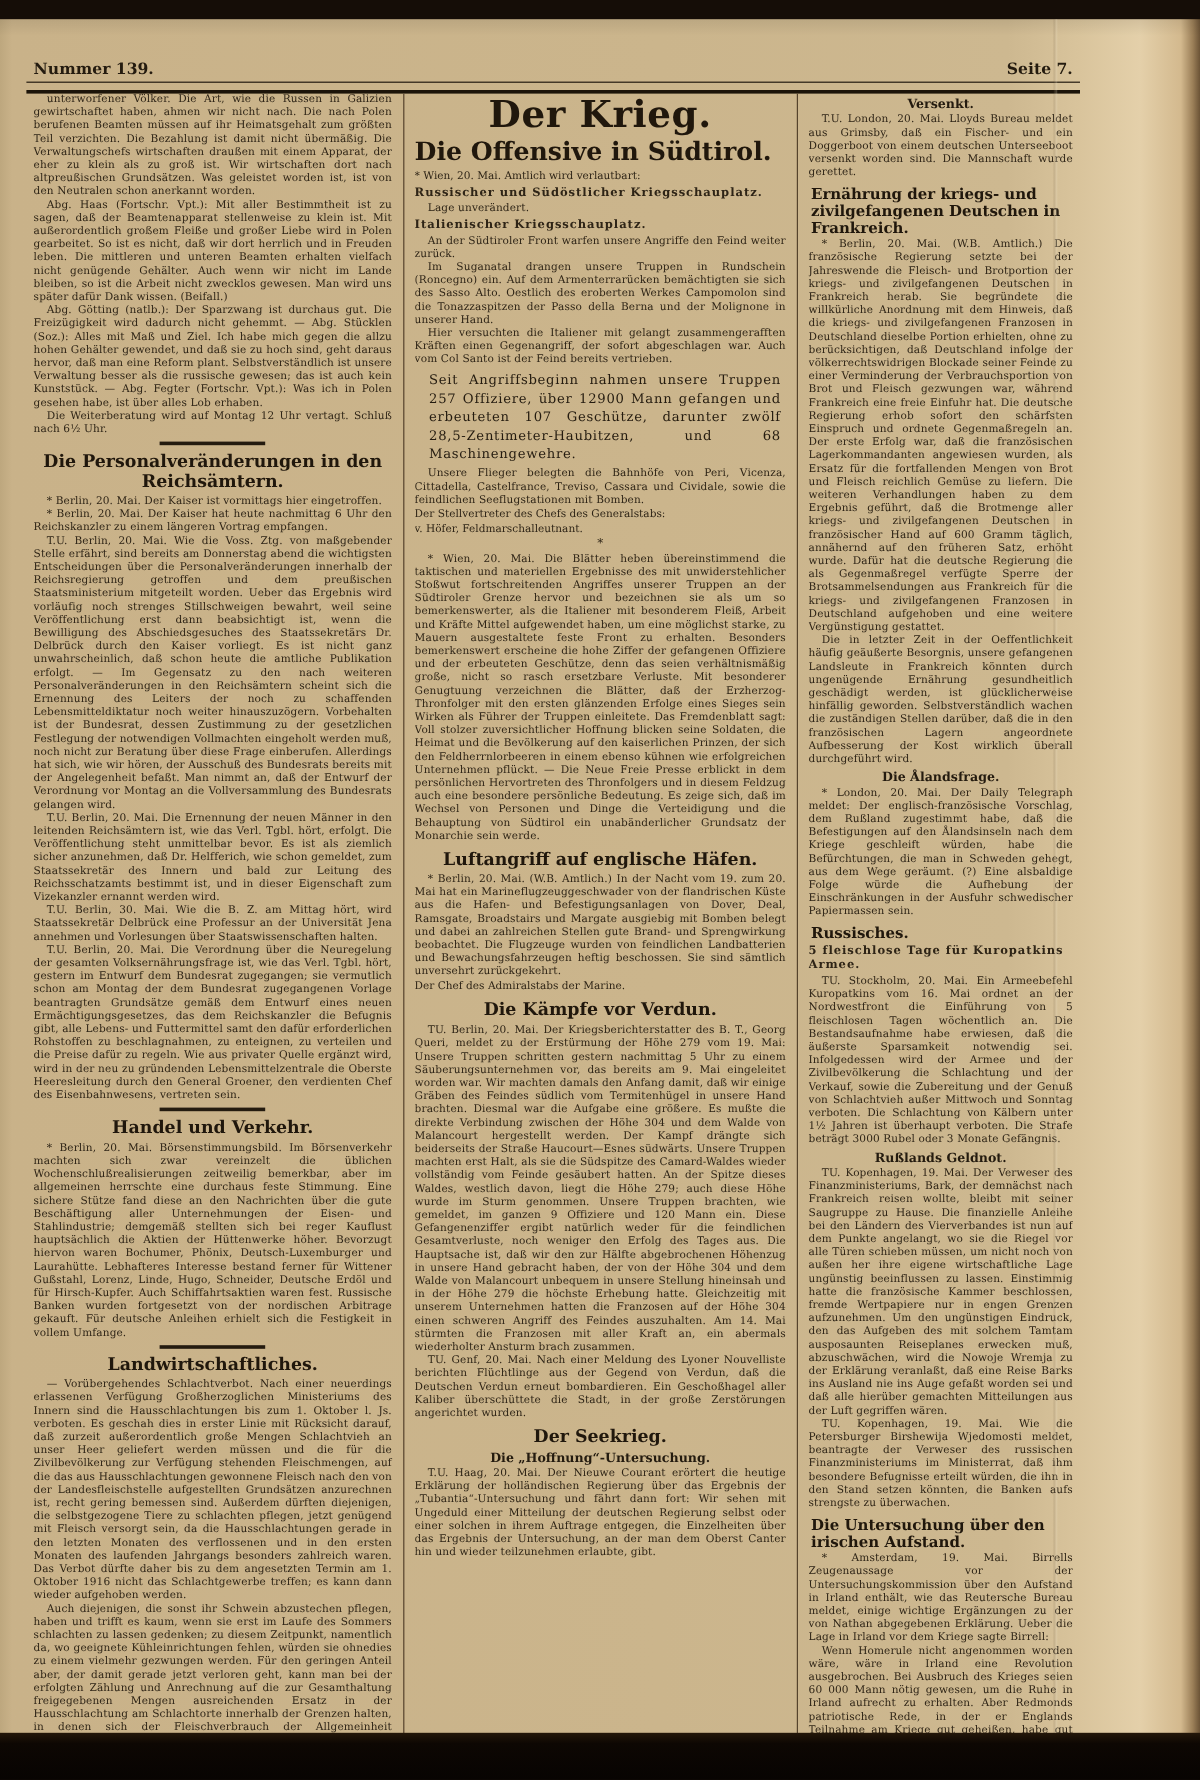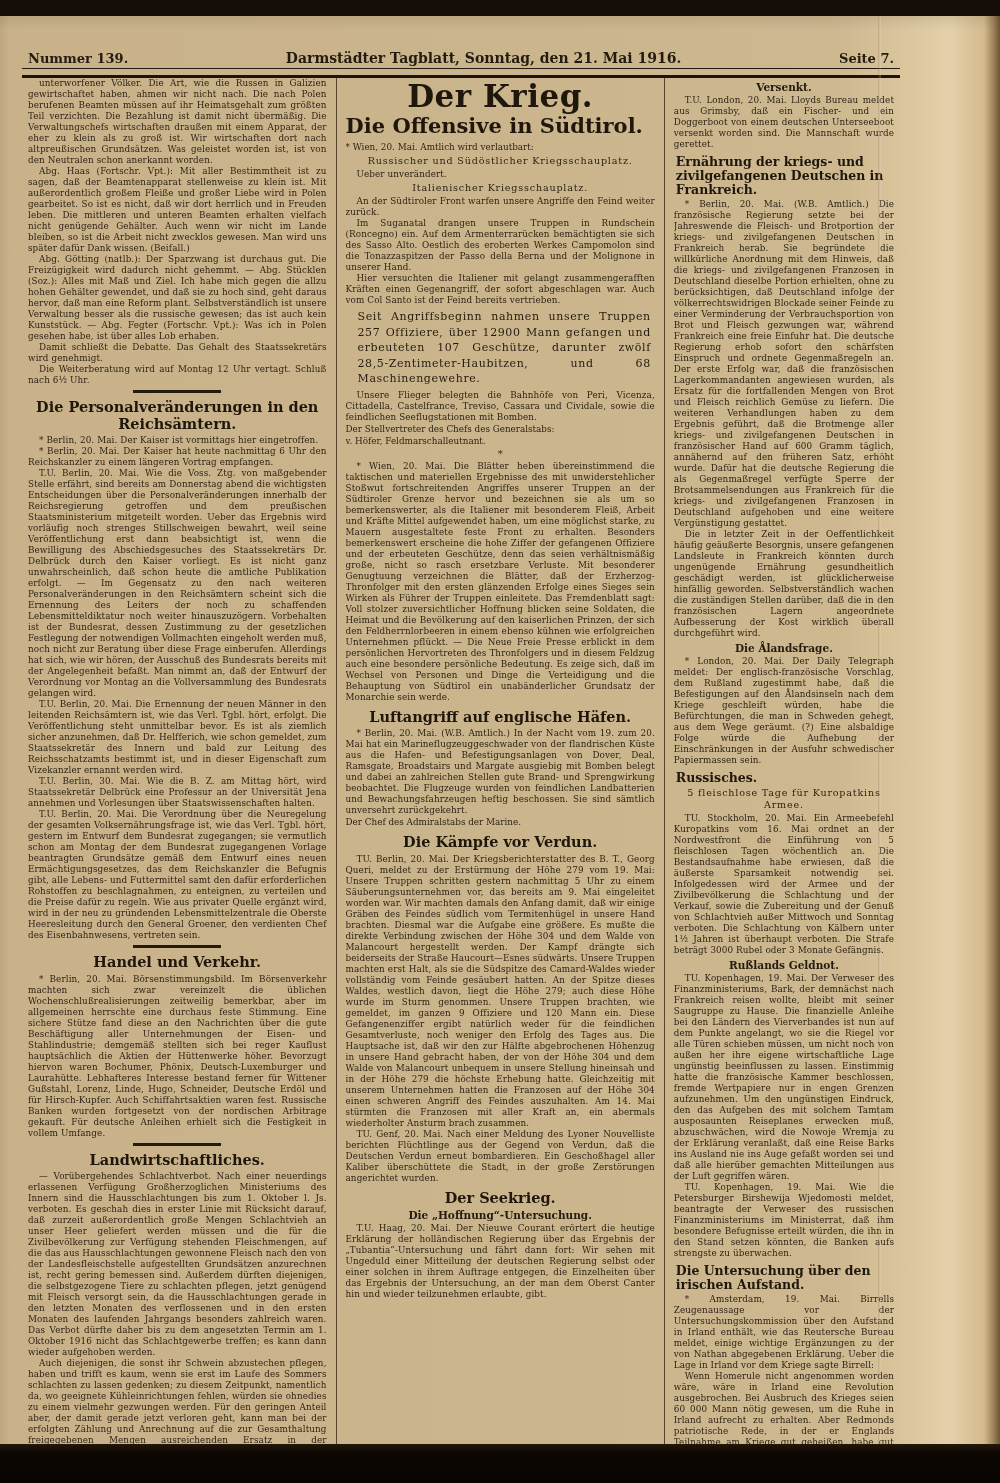--- a/index.html
+++ b/index.html
@@ -66,46 +66,44 @@
   }
   .b-heading-sm{
     margin:5px 2px 2px 2px;font-size:12.5px;line-height:14px;font-weight:bold;
     text-align:left;color:#20170c;
   }
   .b-subheading{
     margin:3px 0 2px 0;font-size:10.5px;line-height:12px;font-weight:bold;
     text-align:center;color:#241b0f;
   }
   .b-boldline{
-    margin:2px 0;font-size:9.6px;line-height:12px;font-weight:normal;
-    text-align:center;letter-spacing:.8px;
+    margin:2px 0;font-size:9.6px;line-height:12px;font-weight:bold;
+    text-align:left;letter-spacing:.8px;
   }
   .b-rule{margin:4px auto 4px auto;width:88px;height:3px;background:#241b0f;}
   .bottomband{
     position:absolute;left:0;right:0;top:1444px;height:39px;
     background:linear-gradient(180deg,#241709 0,#0d0703 9px,#070402 100%);
   }
 </style>
 </head>
 <body>
 
 <div class="paper">
   <div class="masthead">
     <span>Nummer 139.</span>
-    <span class="mid">Darmstädter Tagblatt, Sonntag, den 21. Mai 1916.</span>
     <span>Seite 7.</span>
   </div>
   <div class="mastrule"></div>
 
   <div class="cols">
     <div class="col col-left" id="col-left">
         <p class="b-p">unterworfener Völker. Die Art, wie die Russen in Galizien gewirtschaftet haben, ahmen wir nicht nach. Die nach Polen berufenen Beamten müssen auf ihr Heimatsgehalt zum größten Teil verzichten. Die Bezahlung ist damit nicht übermäßig. Die Verwaltungschefs wirtschaften draußen mit einem Apparat, der eher zu klein als zu groß ist. Wir wirtschaften dort nach altpreußischen Grundsätzen. Was geleistet worden ist, ist von den Neutralen schon anerkannt worden.</p>
         <p class="b-p">Abg. Haas (Fortschr. Vpt.): Mit aller Bestimmtheit ist zu sagen, daß der Beamtenapparat stellenweise zu klein ist. Mit außerordentlich großem Fleiße und großer Liebe wird in Polen gearbeitet. So ist es nicht, daß wir dort herrlich und in Freuden leben. Die mittleren und unteren Beamten erhalten vielfach nicht genügende Gehälter. Auch wenn wir nicht im Lande bleiben, so ist die Arbeit nicht zwecklos gewesen. Man wird uns später dafür Dank wissen. (Beifall.)</p>
         <p class="b-p">Abg. Götting (natlb.): Der Sparzwang ist durchaus gut. Die Freizügigkeit wird dadurch nicht gehemmt. — Abg. Stücklen (Soz.): Alles mit Maß und Ziel. Ich habe mich gegen die allzu hohen Gehälter gewendet, und daß sie zu hoch sind, geht daraus hervor, daß man eine Reform plant. Selbstverständlich ist unsere Verwaltung besser als die russische gewesen; das ist auch kein Kunststück. — Abg. Fegter (Fortschr. Vpt.): Was ich in Polen gesehen habe, ist über alles Lob erhaben.</p>
-        <p class="b-p">Damit schließt die Debatte. Das Gehalt des Staatssekretärs wird genehmigt.</p>
         <p class="b-p">Die Weiterberatung wird auf Montag 12 Uhr vertagt. Schluß nach 6½ Uhr.</p>
         <div class="b-rule"></div>
         <h3 class="b-heading">Die Personalveränderungen in den Reichsämtern.</h3>
         <p class="b-p">* Berlin, 20. Mai. Der Kaiser ist vormittags hier eingetroffen.</p>
         <p class="b-p">* Berlin, 20. Mai. Der Kaiser hat heute nachmittag 6 Uhr den Reichskanzler zu einem längeren Vortrag empfangen.</p>
         <p class="b-p">T.U. Berlin, 20. Mai. Wie die Voss. Ztg. von maßgebender Stelle erfährt, sind bereits am Donnerstag abend die wichtigsten Entscheidungen über die Personalveränderungen innerhalb der Reichsregierung getroffen und dem preußischen Staatsministerium mitgeteilt worden. Ueber das Ergebnis wird vorläufig noch strenges Stillschweigen bewahrt, weil seine Veröffentlichung erst dann beabsichtigt ist, wenn die Bewilligung des Abschiedsgesuches des Staatssekretärs Dr. Delbrück durch den Kaiser vorliegt. Es ist nicht ganz unwahrscheinlich, daß schon heute die amtliche Publikation erfolgt. — Im Gegensatz zu den nach weiteren Personalveränderungen in den Reichsämtern scheint sich die Ernennung des Leiters der noch zu schaffenden Lebensmitteldiktatur noch weiter hinauszuzögern. Vorbehalten ist der Bundesrat, dessen Zustimmung zu der gesetzlichen Festlegung der notwendigen Vollmachten eingeholt werden muß, noch nicht zur Beratung über diese Frage einberufen. Allerdings hat sich, wie wir hören, der Ausschuß des Bundesrats bereits mit der Angelegenheit befaßt. Man nimmt an, daß der Entwurf der Verordnung vor Montag an die Vollversammlung des Bundesrats gelangen wird.</p>
         <p class="b-p">T.U. Berlin, 20. Mai. Die Ernennung der neuen Männer in den leitenden Reichsämtern ist, wie das Verl. Tgbl. hört, erfolgt. Die Veröffentlichung steht unmittelbar bevor. Es ist als ziemlich sicher anzunehmen, daß Dr. Helfferich, wie schon gemeldet, zum Staatssekretär des Innern und bald zur Leitung des Reichsschatzamts bestimmt ist, und in dieser Eigenschaft zum Vizekanzler ernannt werden wird.</p>
         <p class="b-p">T.U. Berlin, 30. Mai. Wie die B. Z. am Mittag hört, wird Staatssekretär Delbrück eine Professur an der Universität Jena annehmen und Vorlesungen über Staatswissenschaften halten.</p>
         <p class="b-p">T.U. Berlin, 20. Mai. Die Verordnung über die Neuregelung der gesamten Volksernährungsfrage ist, wie das Verl. Tgbl. hört, gestern im Entwurf dem Bundesrat zugegangen; sie vermutlich schon am Montag der dem Bundesrat zugegangenen Vorlage beantragten Grundsätze gemäß dem Entwurf eines neuen Ermächtigungsgesetzes, das dem Reichskanzler die Befugnis gibt, alle Lebens- und Futtermittel samt den dafür erforderlichen Rohstoffen zu beschlagnahmen, zu enteignen, zu verteilen und die Preise dafür zu regeln. Wie aus privater Quelle ergänzt wird, wird in der neu zu gründenden Lebensmittelzentrale die Oberste Heeresleitung durch den General Groener, den verdienten Chef des Eisenbahnwesens, vertreten sein.</p>
         <div class="b-rule"></div>
@@ -115,21 +113,21 @@
         <h3 class="b-heading">Landwirtschaftliches.</h3>
         <p class="b-p">— Vorübergehendes Schlachtverbot. Nach einer neuerdings erlassenen Verfügung Großherzoglichen Ministeriums des Innern sind die Hausschlachtungen bis zum 1. Oktober l. Js. verboten. Es geschah dies in erster Linie mit Rücksicht darauf, daß zurzeit außerordentlich große Mengen Schlachtvieh an unser Heer geliefert werden müssen und die für die Zivilbevölkerung zur Verfügung stehenden Fleischmengen, auf die das aus Hausschlachtungen gewonnene Fleisch nach den von der Landesfleischstelle aufgestellten Grundsätzen anzurechnen ist, recht gering bemessen sind. Außerdem dürften diejenigen, die selbstgezogene Tiere zu schlachten pflegen, jetzt genügend mit Fleisch versorgt sein, da die Hausschlachtungen gerade in den letzten Monaten des verflossenen und in den ersten Monaten des laufenden Jahrgangs besonders zahlreich waren. Das Verbot dürfte daher bis zu dem angesetzten Termin am 1. Oktober 1916 nicht das Schlachtgewerbe treffen; es kann dann wieder aufgehoben werden.</p>
         <p class="b-p">Auch diejenigen, die sonst ihr Schwein abzustechen pflegen, haben und trifft es kaum, wenn sie erst im Laufe des Sommers schlachten zu lassen gedenken; zu diesem Zeitpunkt, namentlich da, wo geeignete Kühleinrichtungen fehlen, würden sie ohnedies zu einem vielmehr gezwungen werden. Für den geringen Anteil aber, der damit gerade jetzt verloren geht, kann man bei der erfolgten Zählung und Anrechnung auf die zur Gesamthaltung freigegebenen Mengen ausreichenden Ersatz in der Hausschlachtung am Schlachtorte innerhalb der Grenzen halten, in denen sich der Fleischverbrauch der Allgemeinheit geschlossen anzupassen hat.</p>
       </div>
     <div class="divider"></div>
     <div class="col col-mid" id="col-mid">
         <h1 class="b-headline-xl">Der Krieg.</h1>
         <h2 class="b-headline-lg">Die Offensive in Südtirol.</h2>
         <p class="b-center">* Wien, 20. Mai. Amtlich wird verlautbart:</p>
         <p class="b-boldline">Russischer und Südöstlicher Kriegsschauplatz.</p>
-        <p class="b-p">Ueber unverändert.</p>
+        <p class="b-p">Lage unverändert.</p>
         <p class="b-boldline">Italienischer Kriegsschauplatz.</p>
         <p class="b-p">An der Südtiroler Front warfen unsere Angriffe den Feind weiter zurück.</p>
         <p class="b-p">Im Suganatal drangen unsere Truppen in Rundschein (Roncegno) ein. Auf dem Armenterrarücken bemächtigten sie sich des Sasso Alto. Oestlich des eroberten Werkes Campomolon sind die Tonazzaspitzen der Passo della Berna und der Molignone in unserer Hand.</p>
         <p class="b-p">Hier versuchten die Italiener mit gelangt zusammengerafften Kräften einen Gegenangriff, der sofort abgeschlagen war. Auch vom Col Santo ist der Feind bereits vertrieben.</p>
         <p class="b-emph">Seit Angriffsbeginn nahmen unsere Truppen 257 Offiziere, über 12900 Mann gefangen und erbeuteten 107 Geschütze, darunter zwölf 28,5-Zentimeter-Haubitzen, und 68 Maschinengewehre.</p>
         <p class="b-p">Unsere Flieger belegten die Bahnhöfe von Peri, Vicenza, Cittadella, Castelfrance, Treviso, Cassara und Cividale, sowie die feindlichen Seeflugstationen mit Bomben.</p>
         <p class="b-center">Der Stellvertreter des Chefs des Generalstabs:</p>
         <p class="b-center">v. Höfer, Feldmarschalleutnant.</p>
         <div class="b-star">*</div>
         <p class="b-p">* Wien, 20. Mai. Die Blätter heben übereinstimmend die taktischen und materiellen Ergebnisse des mit unwiderstehlicher Stoßwut fortschreitenden Angriffes unserer Truppen an der Südtiroler Grenze hervor und bezeichnen sie als um so bemerkenswerter, als die Italiener mit besonderem Fleiß, Arbeit und Kräfte Mittel aufgewendet haben, um eine möglichst starke, zu Mauern ausgestaltete feste Front zu erhalten. Besonders bemerkenswert erscheine die hohe Ziffer der gefangenen Offiziere und der erbeuteten Geschütze, denn das seien verhältnismäßig große, nicht so rasch ersetzbare Verluste. Mit besonderer Genugtuung verzeichnen die Blätter, daß der Erzherzog-Thronfolger mit den ersten glänzenden Erfolge eines Sieges sein Wirken als Führer der Truppen einleitete. Das Fremdenblatt sagt: Voll stolzer zuversichtlicher Hoffnung blicken seine Soldaten, die Heimat und die Bevölkerung auf den kaiserlichen Prinzen, der sich den Feldherrnlorbeeren in einem ebenso kühnen wie erfolgreichen Unternehmen pflückt. — Die Neue Freie Presse erblickt in dem persönlichen Hervortreten des Thronfolgers und in diesem Feldzug auch eine besondere persönliche Bedeutung. Es zeige sich, daß im Wechsel von Personen und Dinge die Verteidigung und die Behauptung von Südtirol ein unabänderlicher Grundsatz der Monarchie sein werde.</p>

